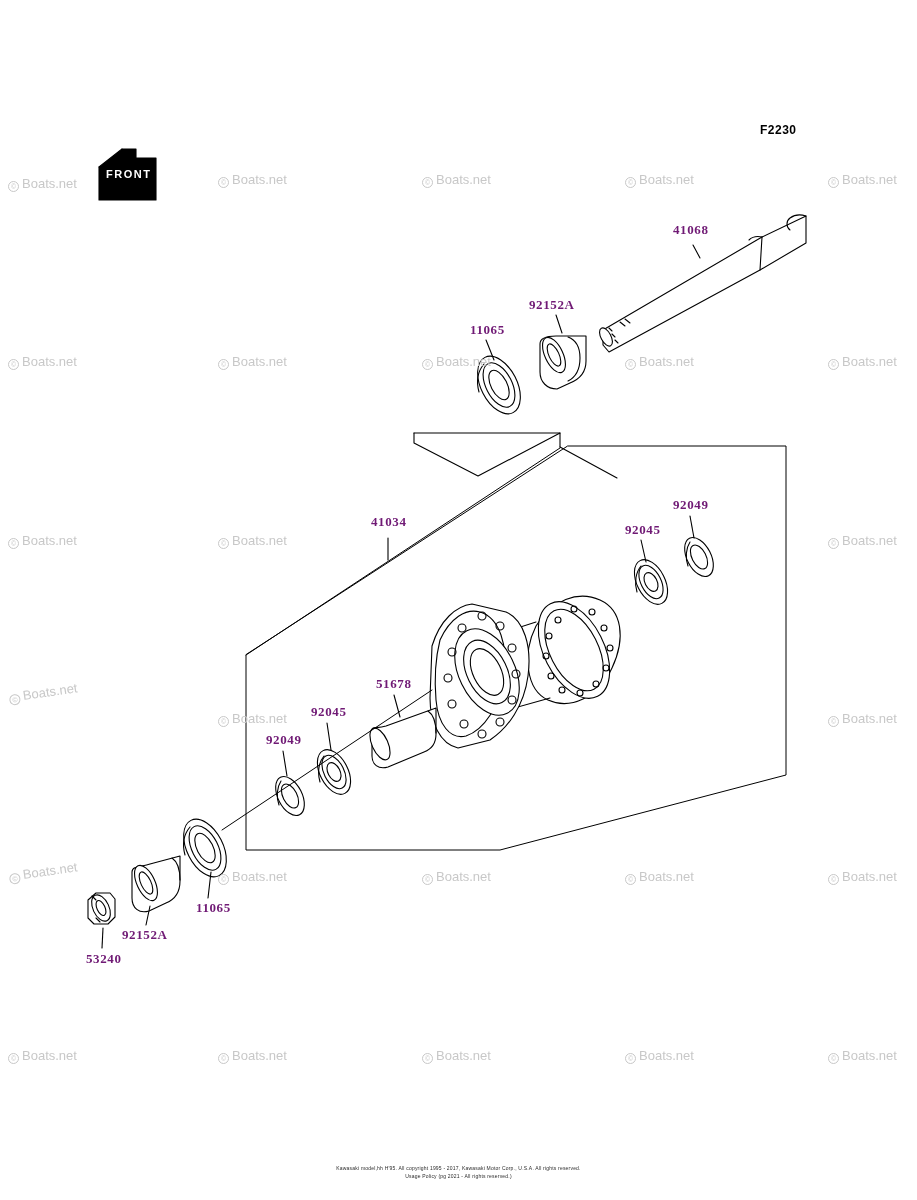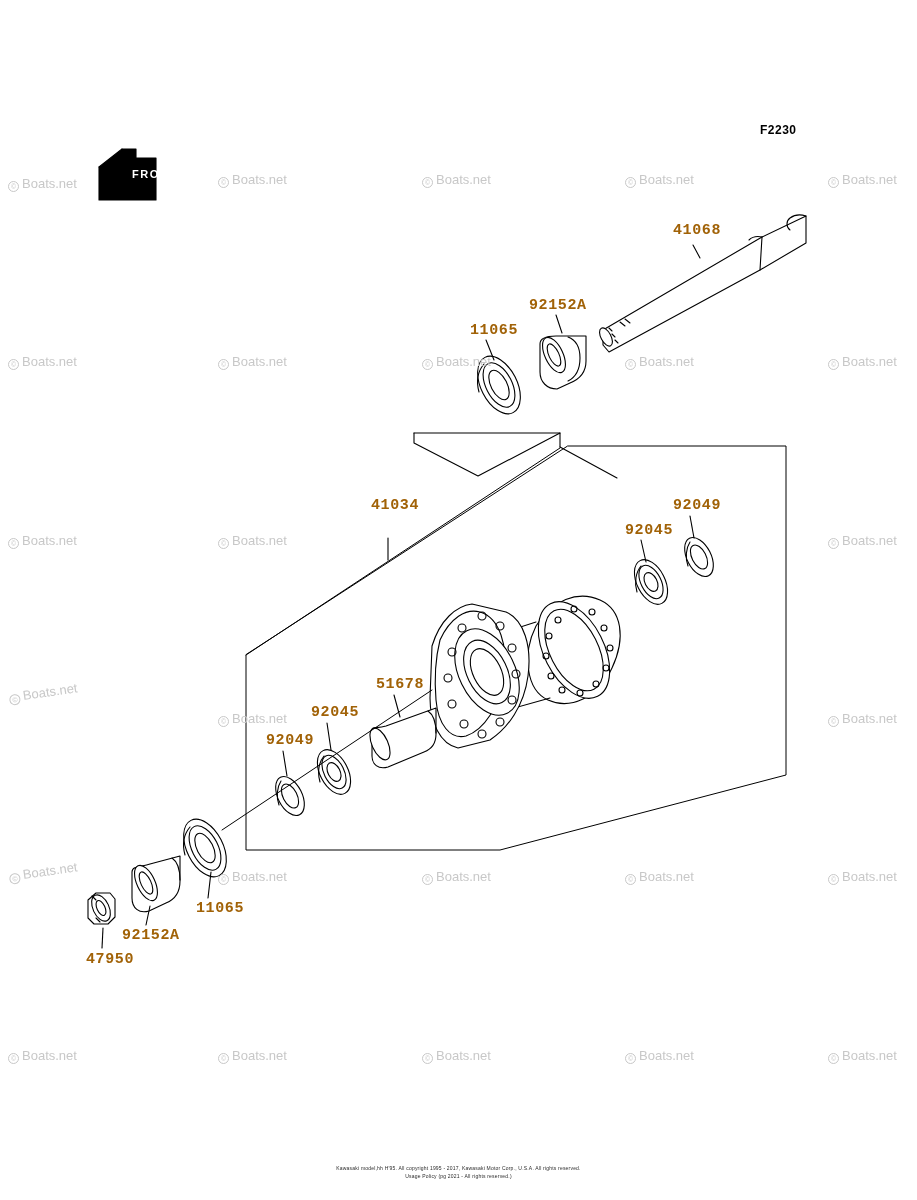--- a/index.html
+++ b/index.html
@@ -35,24 +35,24 @@
     position: relative;
     top: 1px;
     margin-right: 3px;
     font-size: 7px;
     line-height: 9px;
     text-align: center;
     color: #c8c8c8;
   }
   .lbl {
     position: absolute;
-    font-family: Liberation Mono, monospace;
-    font-size: 15px;
+    font-family: Liberation Serif, serif;
+    font-size: 13px;
     font-weight: bold;
-    color: #a16207;
+    color: #701a75;
     letter-spacing: 0.6px;
     white-space: nowrap;
   }
   .figid {
     position: absolute;
     font-family: "Liberation Sans", sans-serif;
     font-size: 12px;
     font-weight: bold;
     color: #000000;
     letter-spacing: 0.5px;
@@ -75,21 +75,20 @@
     width: 917px;
     height: 1200px;
   }
   .front-label {
     position: absolute;
     font-family: "Liberation Sans", sans-serif;
     font-size: 11px;
     font-weight: bold;
     color: #ffffff;
     letter-spacing: 1.5px;
-    margin-left: 26px;
   }
 </style>
 </head>
 <body>
 
 <div id="page">
 
   <svg class="art" viewBox="0 0 917 1200">
     <g fill="none" stroke="#000000" stroke-width="1.1" stroke-linejoin="round" stroke-linecap="round">
 
@@ -248,27 +247,27 @@
 
   <div class="front-label" style="left:106px; top:168px;">FRONT</div>
 
   <div class="figid" style="left:760px; top:123px;">F2230</div>
 
   <div class="lbl" style="left:673px; top:222px;">41068</div>
   <div class="lbl" style="left:529px; top:297px;">92152A</div>
   <div class="lbl" style="left:470px; top:322px;">11065</div>
   <div class="lbl" style="left:673px; top:497px;">92049</div>
   <div class="lbl" style="left:625px; top:522px;">92045</div>
-  <div class="lbl" style="left:371px; top:497px;text-align:center;">41034</div>
+  <div class="lbl" style="left:371px; top:514px;text-align:center;">41034</div>
   <div class="lbl" style="left:376px; top:676px;">51678</div>
   <div class="lbl" style="left:311px; top:704px;">92045</div>
   <div class="lbl" style="left:266px; top:732px;">92049</div>
   <div class="lbl" style="left:196px; top:900px;">11065</div>
   <div class="lbl" style="left:122px; top:927px;">92152A</div>
-  <div class="lbl" style="left:86px;  top:951px;">47950</div>
+  <div class="lbl" style="left:86px;  top:951px;">53240</div>
 
   <div class="wm" style="left:8px;   top:176px;"><span class="dot">©</span><span>Boats.net</span></div>
   <div class="wm" style="left:218px; top:172px;"><span class="dot">©</span><span>Boats.net</span></div>
   <div class="wm" style="left:422px; top:172px;"><span class="dot">©</span><span>Boats.net</span></div>
   <div class="wm" style="left:625px; top:172px;"><span class="dot">©</span><span>Boats.net</span></div>
   <div class="wm" style="left:828px; top:172px;"><span class="dot">©</span><span>Boats.net</span></div>
 
   <div class="wm" style="left:8px;   top:354px;"><span class="dot">©</span><span>Boats.net</span></div>
   <div class="wm" style="left:218px; top:354px;"><span class="dot">©</span><span>Boats.net</span></div>
   <div class="wm" style="left:422px; top:354px;"><span class="dot">©</span><span>Boats.net</span></div>

